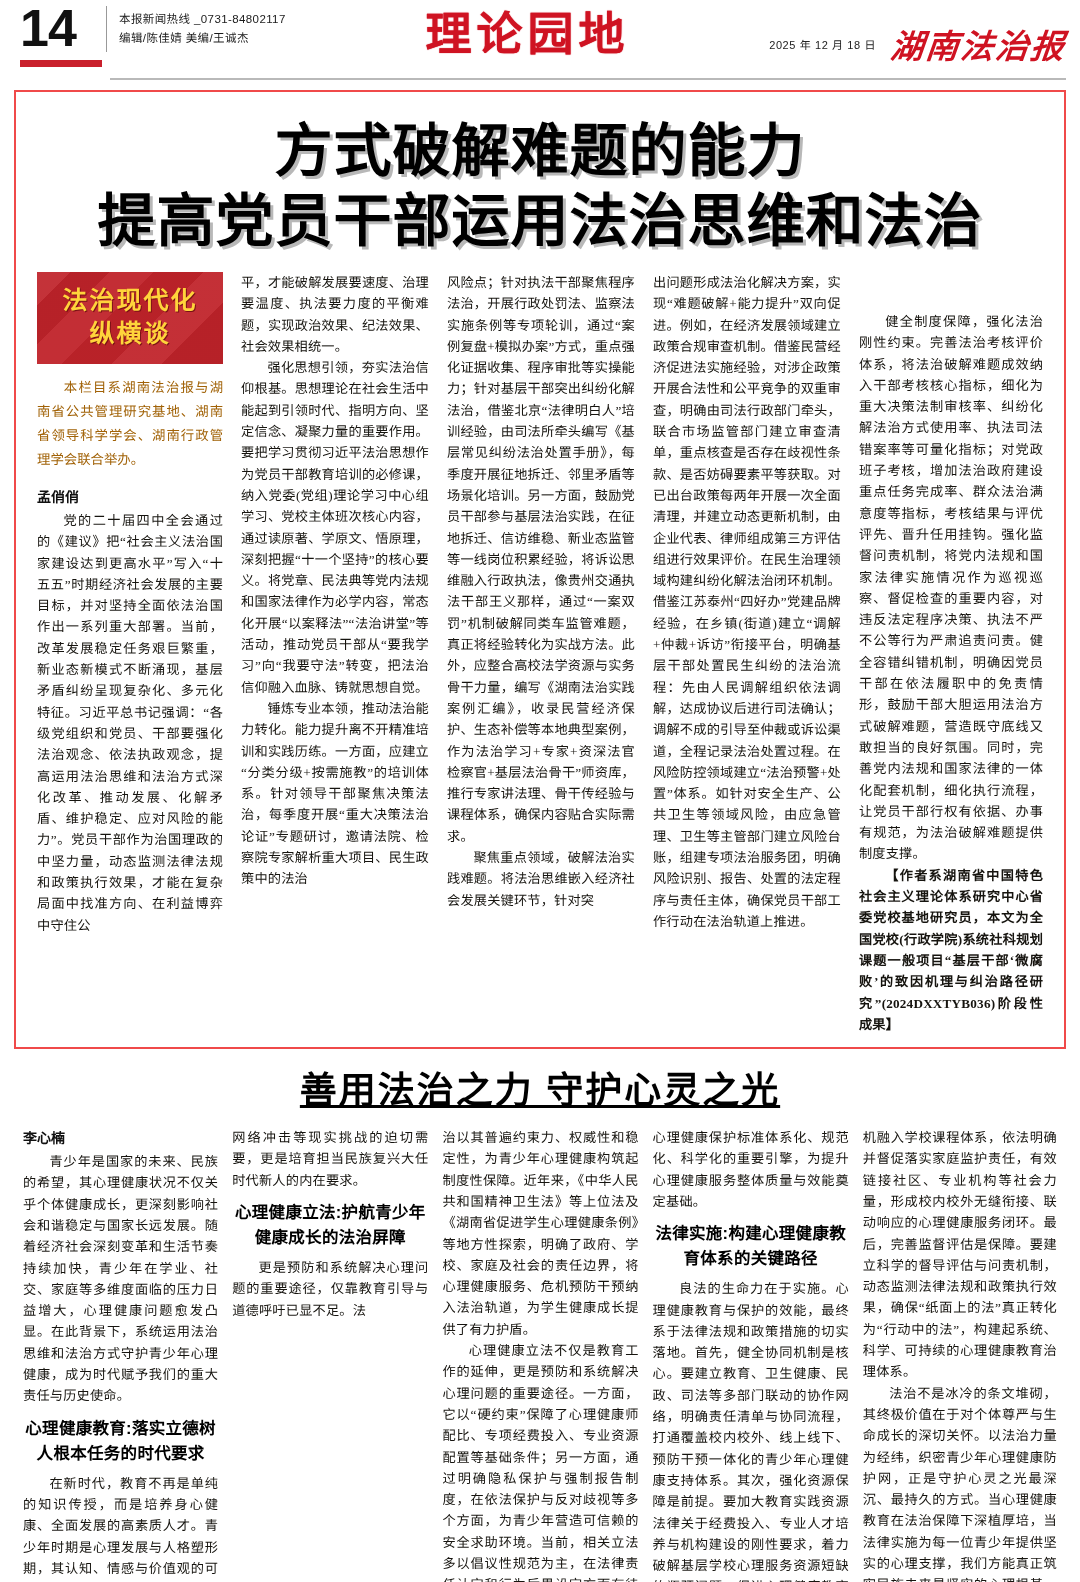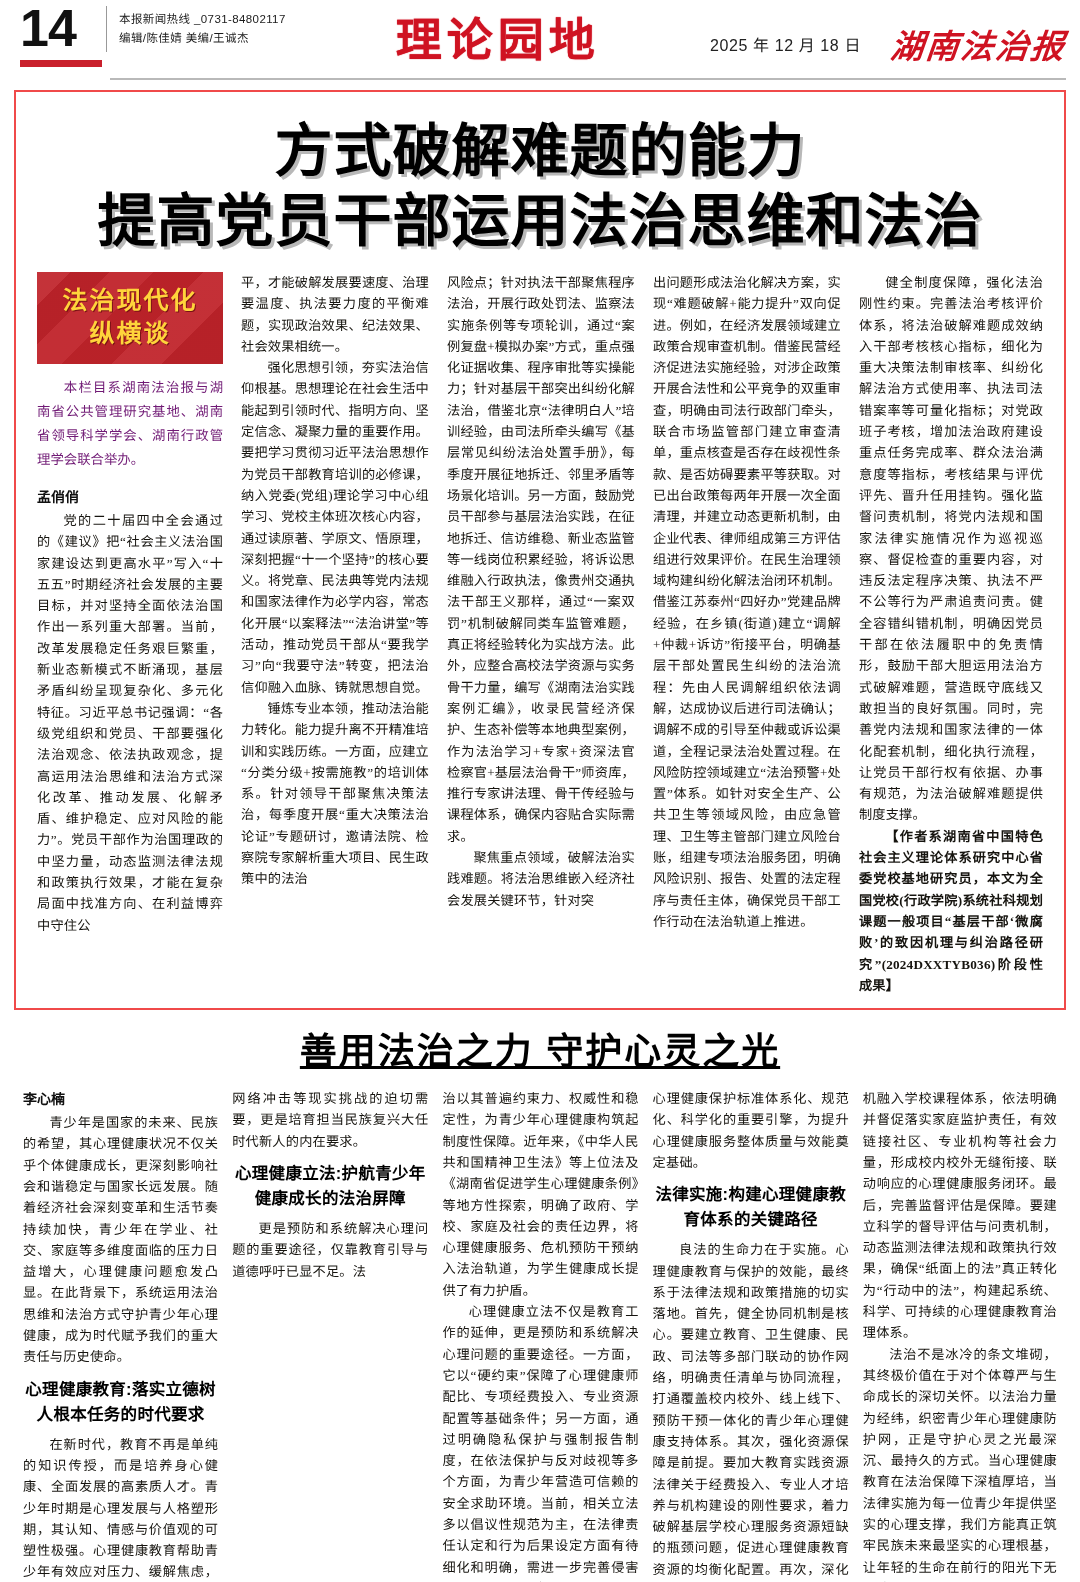--- a/index.html
+++ b/index.html
@@ -68,35 +68,35 @@
   }
   .section-title {
     flex: 1 1 auto;
     text-align: center;
     font-family: "Liberation Serif", "DejaVu Serif", serif;
     font-size: 46px;
     font-weight: bold;
     color: #cf1322;
     letter-spacing: 5px;
     line-height: 62px;
-    padding-top: 10px;
+    padding-top: 4px;
     text-shadow: 0 0 1px #cf1322;
   }
   .header-right {
     flex: 0 0 auto;
     display: flex;
     align-items: center;
     padding-top: 20px;
   }
   .pub-date {
     font-family: "Liberation Sans", "DejaVu Sans", sans-serif;
-    font-size: 16px;
+    font-size: 11px;
     color: #222;
     letter-spacing: .6px;
-    margin-right: 30px;
+    margin-right: 15px;
     white-space: nowrap;
   }
   .paper-name {
     font-family: "Liberation Serif", "DejaVu Serif", serif;
     font-size: 33px;
     font-weight: bold;
     font-style: italic;
     color: #cf1322;
     letter-spacing: 2px;
     transform: skewX(-6deg);
@@ -165,21 +165,21 @@
     font-size: 25px;
     line-height: 33px;
     letter-spacing: 2px;
     text-shadow: 1px 1px 0 #7a1116;
   }
   .banner-note {
     font-size: 13.4px;
     line-height: 24px;
     text-align: justify;
     text-indent: 2em;
-    color: #701a75;
+    color: #a16207;
     margin-bottom: 14px;
     font-family: "Liberation Serif", "DejaVu Serif", serif;
   }
   .byline {
     font-family: "Liberation Sans", "DejaVu Sans", sans-serif;
     font-size: 14px;
     font-weight: bold;
     color: #111;
     margin-bottom: 4px;
   }
@@ -274,21 +274,21 @@
           <p>聚焦重点领域，破解法治实践难题。将法治思维嵌入经济社会发展关键环节，针对突</p>
         </div>
       </div>
 
       <div class="col" style="width:208px;">
         <div class="col-body">
           <p class="cont">出问题形成法治化解决方案，实现“难题破解+能力提升”双向促进。例如，在经济发展领域建立政策合规审查机制。借鉴民营经济促进法实施经验，对涉企政策开展合法性和公平竞争的双重审查，明确由司法行政部门牵头，联合市场监管部门建立审查清单，重点核查是否存在歧视性条款、是否妨碍要素平等获取。对已出台政策每两年开展一次全面清理，并建立动态更新机制，由企业代表、律师组成第三方评估组进行效果评价。在民生治理领域构建纠纷化解法治闭环机制。借鉴江苏泰州“四好办”党建品牌经验，在乡镇(街道)建立“调解+仲裁+诉访”衔接平台，明确基层干部处置民生纠纷的法治流程：先由人民调解组织依法调解，达成协议后进行司法确认；调解不成的引导至仲裁或诉讼渠道，全程记录法治处置过程。在风险防控领域建立“法治预警+处置”体系。如针对安全生产、公共卫生等领域风险，由应急管理、卫生等主管部门建立风险台账，组建专项法治服务团，明确风险识别、报告、处置的法定程序与责任主体，确保党员干部工作行动在法治轨道上推进。</p>
         </div>
       </div>
 
-      <div class="col" style="width:204px;">
+      <div class="col" style="width:204px;margin-top:39px;">
         <div class="col-body">
           <p>健全制度保障，强化法治刚性约束。完善法治考核评价体系，将法治破解难题成效纳入干部考核核心指标，细化为重大决策法制审核率、纠纷化解法治方式使用率、执法司法错案率等可量化指标；对党政班子考核，增加法治政府建设重点任务完成率、群众法治满意度等指标，考核结果与评优评先、晋升任用挂钩。强化监督问责机制，将党内法规和国家法律实施情况作为巡视巡察、督促检查的重要内容，对违反法定程序决策、执法不严不公等行为严肃追责问责。健全容错纠错机制，明确因党员干部在依法履职中的免责情形，鼓励干部大胆运用法治方式破解难题，营造既守底线又敢担当的良好氛围。同时，完善党内法规和国家法律的一体化配套机制，细化执行流程，让党员干部行权有依据、办事有规范，为法治破解难题提供制度支撑。</p>
           <p class="credit-note">【作者系湖南省中国特色社会主义理论体系研究中心省委党校基地研究员，本文为全国党校(行政学院)系统社科规划课题一般项目“基层干部‘微腐败’的致因机理与纠治路径研究”(2024DXXTYB036)阶段性成果】</p>
         </div>
       </div>
 
     </div>
   </div>
 
   <div class="article-two">

